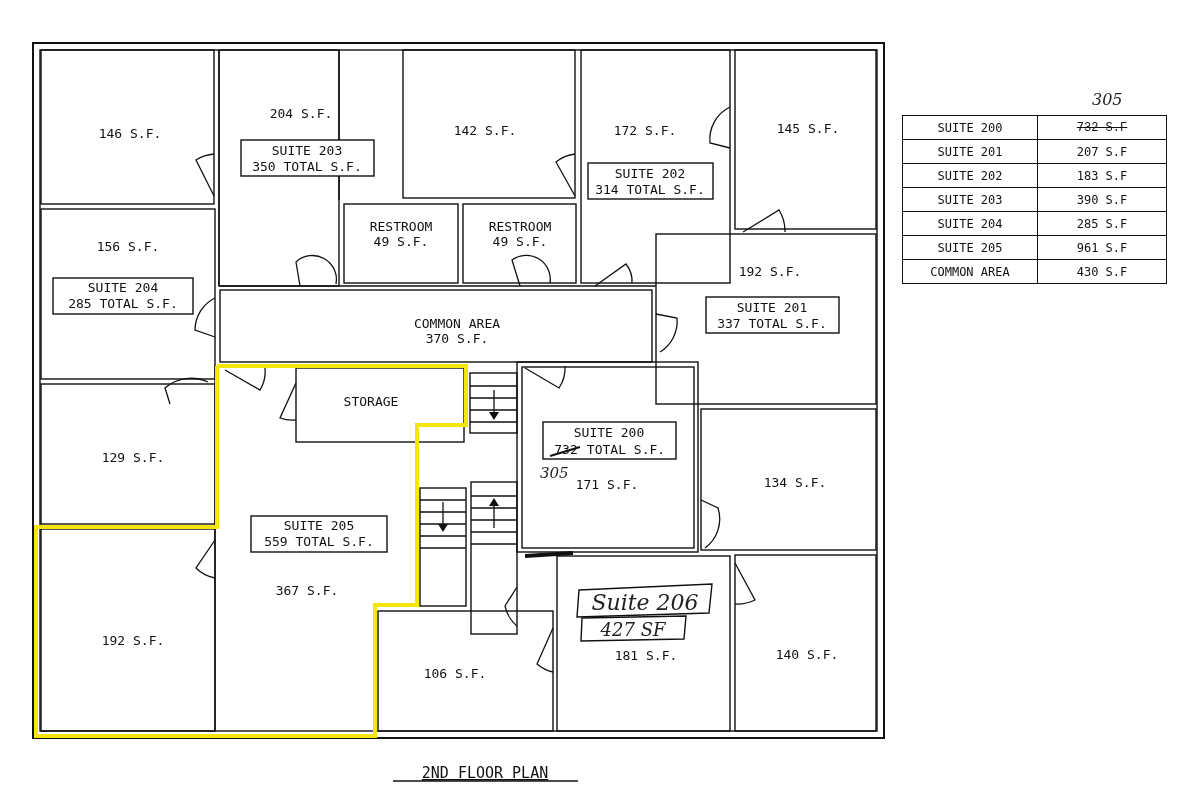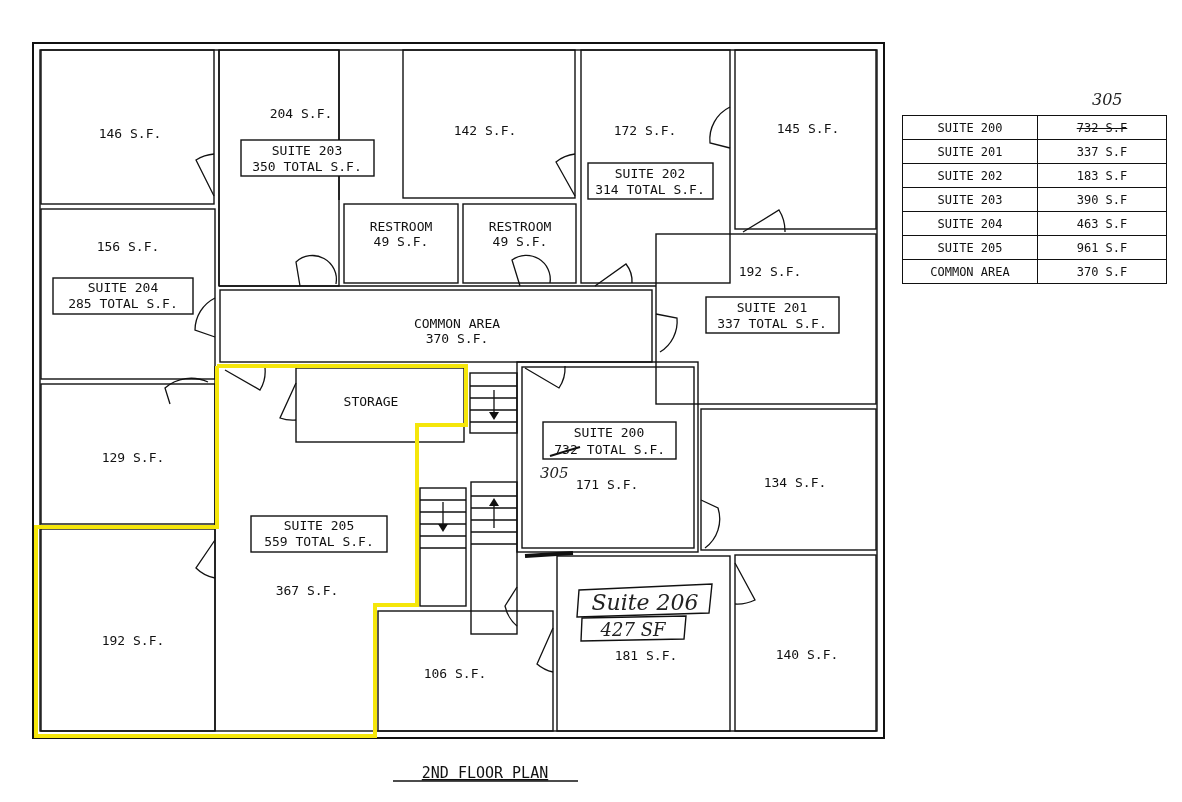--- a/index.html
+++ b/index.html
@@ -184,40 +184,40 @@
 
   <text class="title" x="485" y="778">2ND FLOOR PLAN</text>
   <line x1="393" y1="781" x2="578" y2="781" stroke="#111" stroke-width="1.5"></line>
 </svg>
 
 <div id="legend-correction">305</div>
 <table id="legend">
   <tbody>
     <tr>
       <td class="name">SUITE 200</td>
-      <td class="val"><span style="text-decoration: line-through;">732 S.F</span></td>
+      <td class="val"><span style="text-decoration: line-through; font-family: Liberation Mono, monospace;">732 S.F</span></td>
     </tr>
     <tr>
       <td class="name">SUITE 201</td>
-      <td class="val">337 S.F</td>
+      <td class="val">207 S.F</td>
     </tr>
     <tr>
       <td class="name">SUITE 202</td>
       <td class="val">183 S.F</td>
     </tr>
     <tr>
       <td class="name">SUITE 203</td>
       <td class="val">390 S.F</td>
     </tr>
     <tr>
       <td class="name">SUITE 204</td>
-      <td class="val">463 S.F</td>
+      <td class="val">285 S.F</td>
     </tr>
     <tr>
       <td class="name">SUITE 205</td>
       <td class="val">961 S.F</td>
     </tr>
     <tr>
       <td class="name">COMMON AREA</td>
-      <td class="val">370 S.F</td>
+      <td class="val">430 S.F</td>
     </tr>
   </tbody>
 </table>
 
 </body></html>

